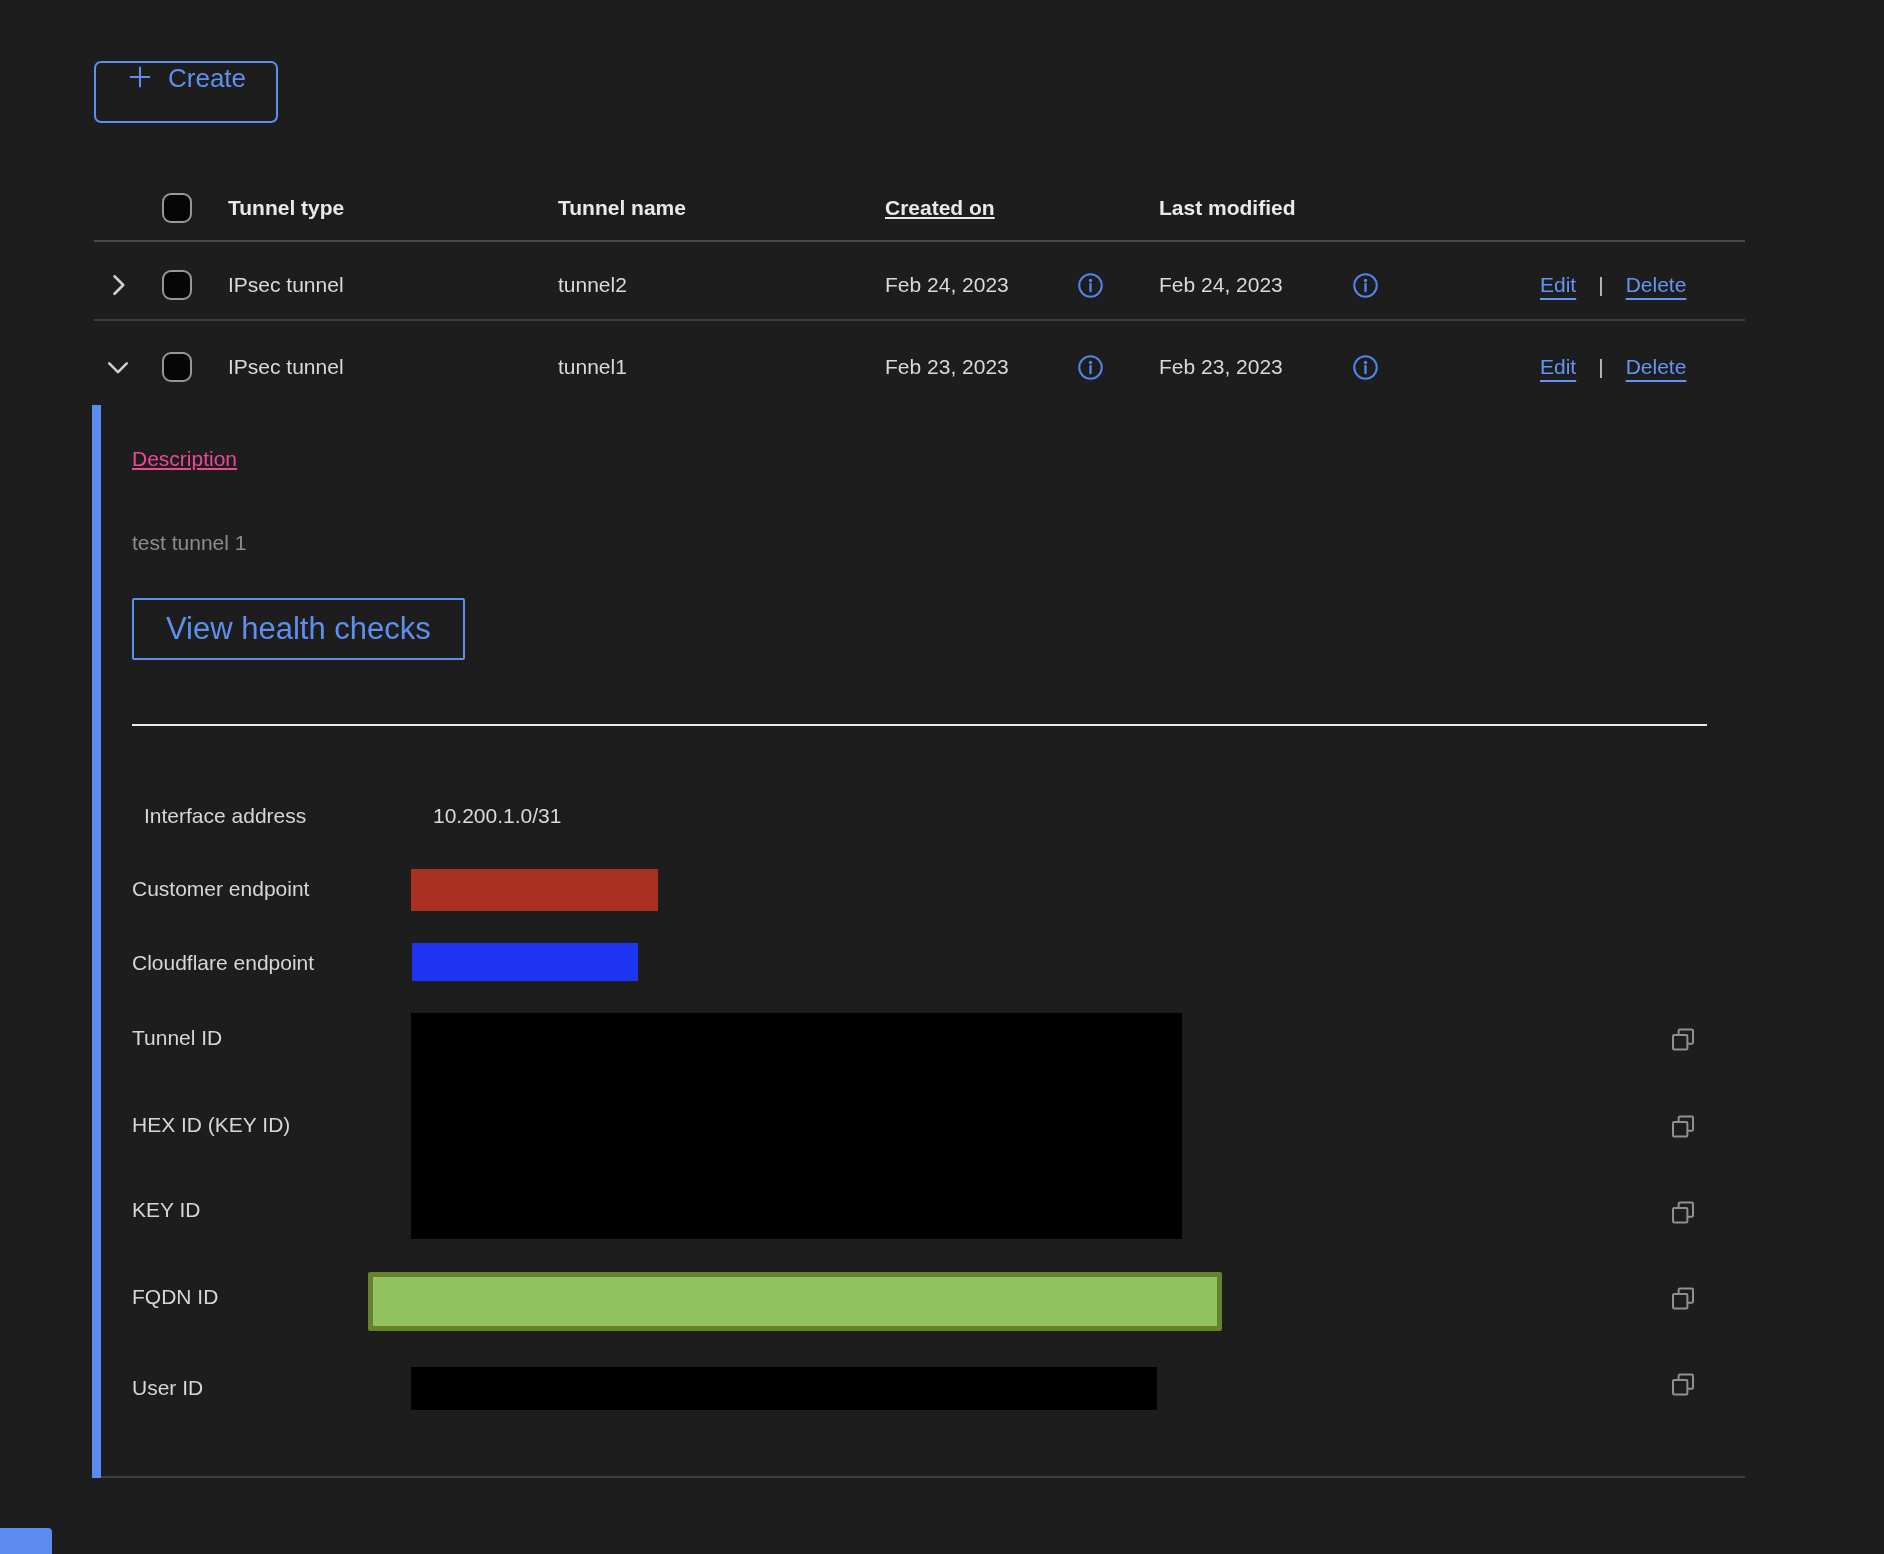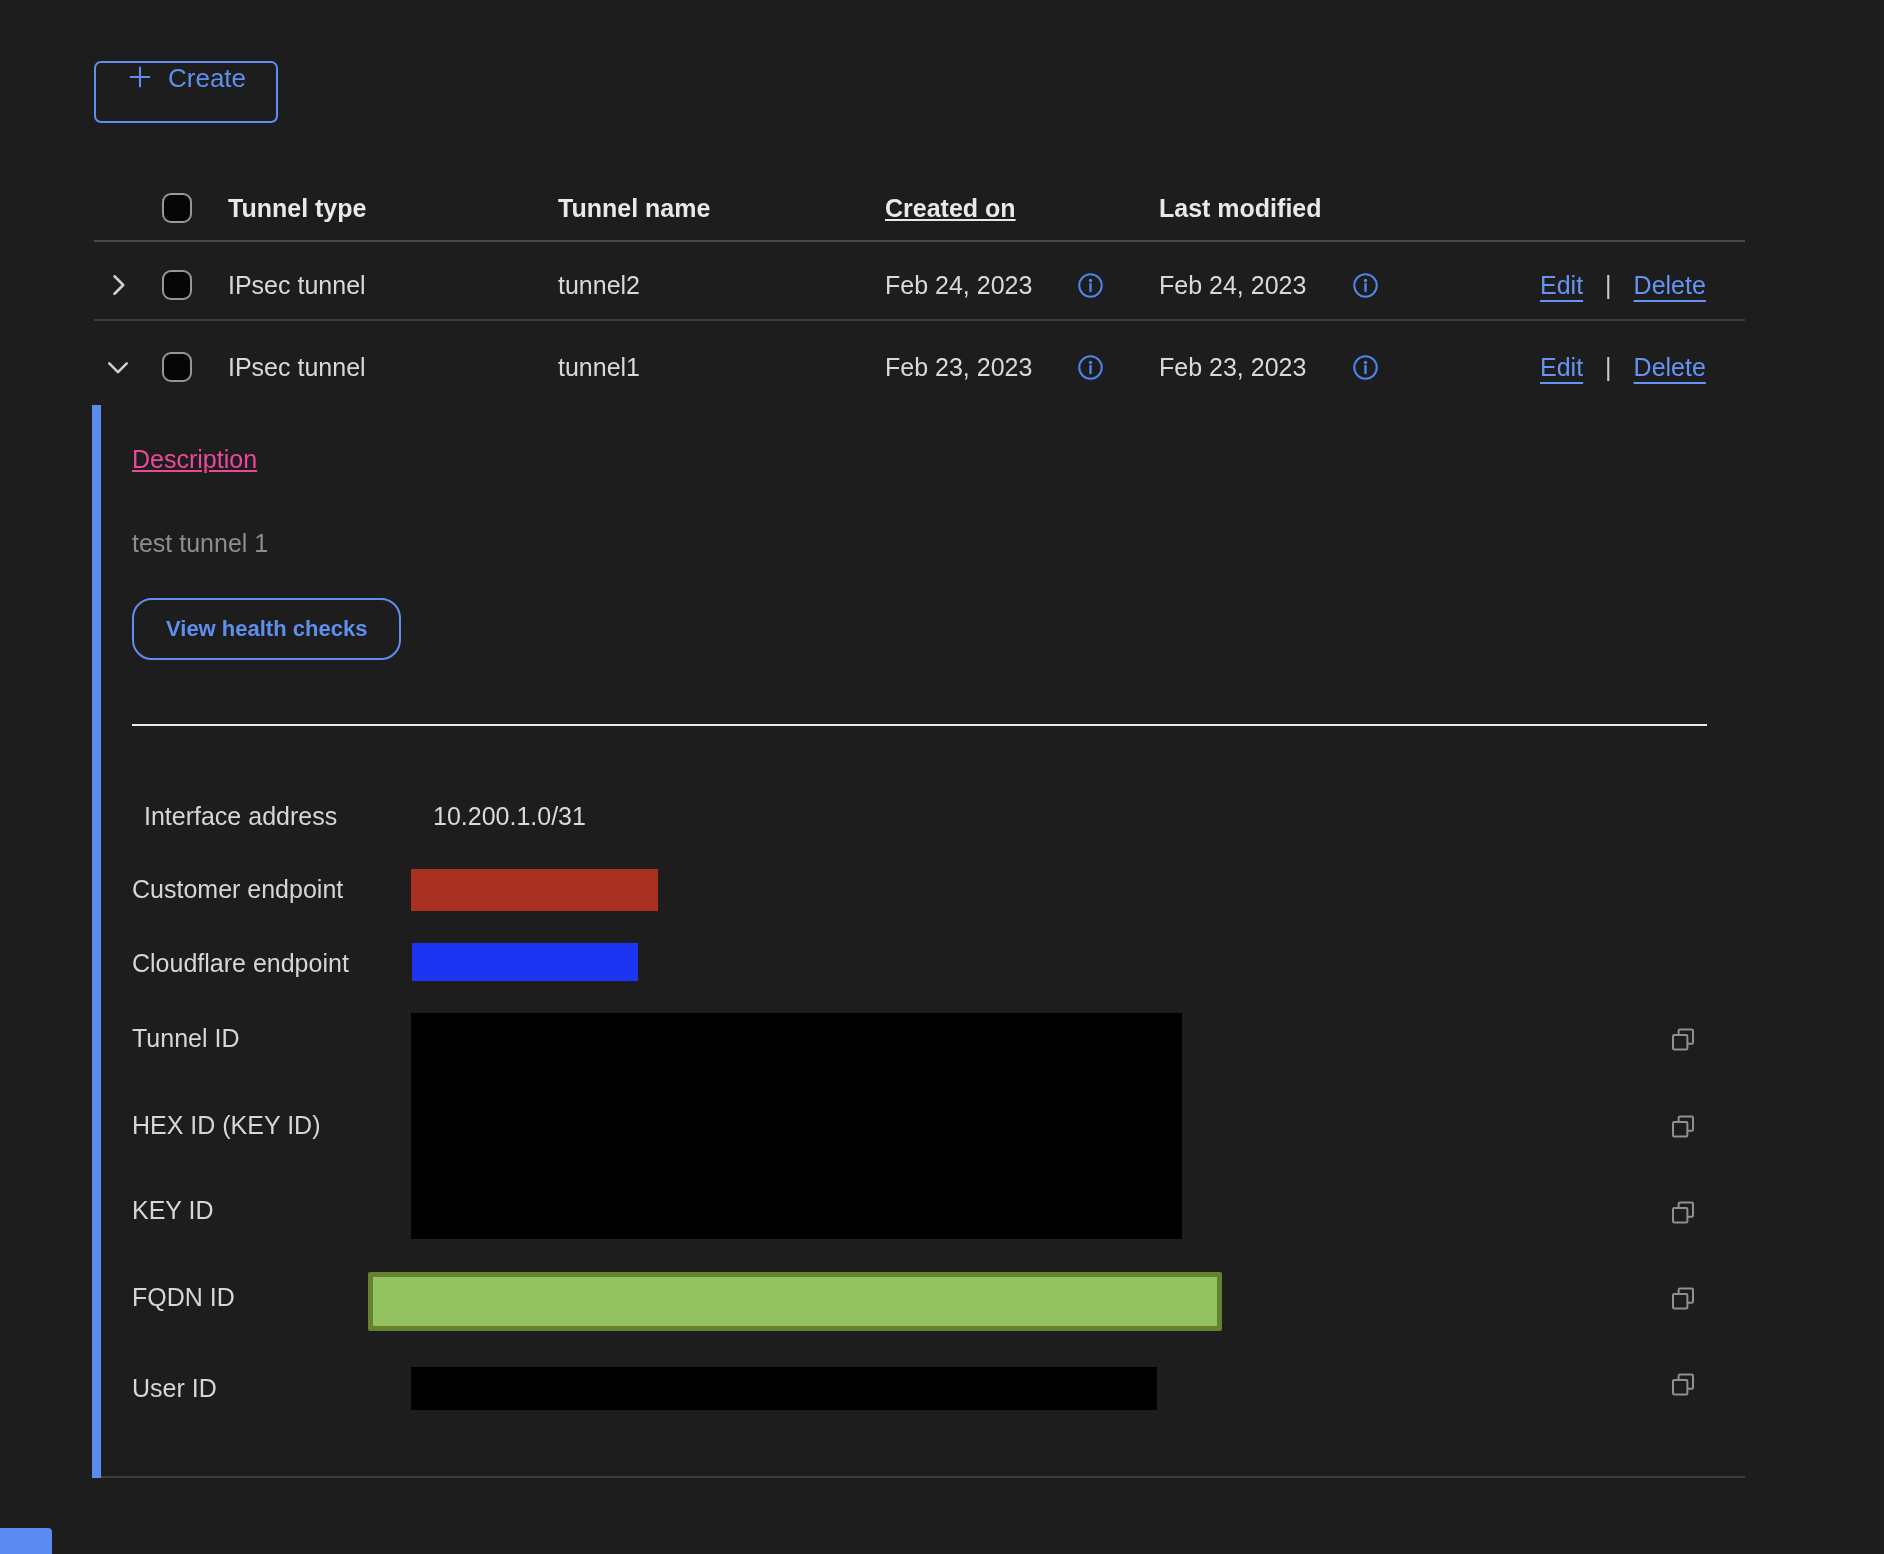--- a/index.html
+++ b/index.html
@@ -4,21 +4,21 @@
 <style>
   html,body{margin:0;padding:0;}
   body{
     width:1884px;height:1554px;
     background:#1d1d1d;
     font-family:"Liberation Sans","DejaVu Sans",sans-serif;
     position:relative;overflow:hidden;
     -webkit-font-smoothing:antialiased;
   }
   .abs{position:absolute;}
-  .txt{line-height:30px;font-size:25px;color:#d9d9d9;white-space:nowrap;}
+  .txt{line-height:30px;font-size:21px;color:#d9d9d9;white-space:nowrap;}
   .hdr{font-weight:700;color:#e9e9e9;}
   .lbl{color:#d6d6d6;}
   .muted{color:#8d8d8d;}
 
   
   .create-btn{
     left:94px;top:61px;height:62px;padding:0 30px;
     border:2px solid #5f8fee;border-radius:7px;
     display:flex;align-items:flex-start;gap:14px;
     color:#5f8fee;font-size:26px;cursor:pointer;background:transparent;
@@ -39,22 +39,22 @@
     text-decoration-thickness:2px;cursor:pointer;
   }
   .action-sep{color:#c9c9c9;}
 
   .actions{display:flex;gap:22px;align-items:center;}
 
   
   .expand-bar{left:92px;top:405px;width:9px;height:1073px;background:#5b8bf0;}
   .health-btn{
     left:132px;top:598px;height:62px;padding:0 32px;
-    border:2px solid #5f8fee;border-radius:20px;background:transparent;
-    color:#5f8fee;font-size:22px;display:flex;align-items:center;cursor:pointer;font-weight:bold;
+    border:2px solid #5f8fee;border-radius:2px;background:transparent;
+    color:#5f8fee;font-size:31px;display:flex;align-items:center;cursor:pointer;
   }
 
   .redact{position:absolute;}
   .redact.red{left:411px;top:869px;width:247px;height:42px;background:#a93121;}
   .redact.blueblk{left:412px;top:943px;width:226px;height:38px;background:#1d34f2;}
   .redact.blackgroup{left:411px;top:1013px;width:771px;height:226px;background:#000;}
   .redact.green{
     left:368px;top:1272px;width:854px;height:59px;box-sizing:border-box;
     background:#93c261;border:5px solid #66822f;border-radius:2px;
   }

